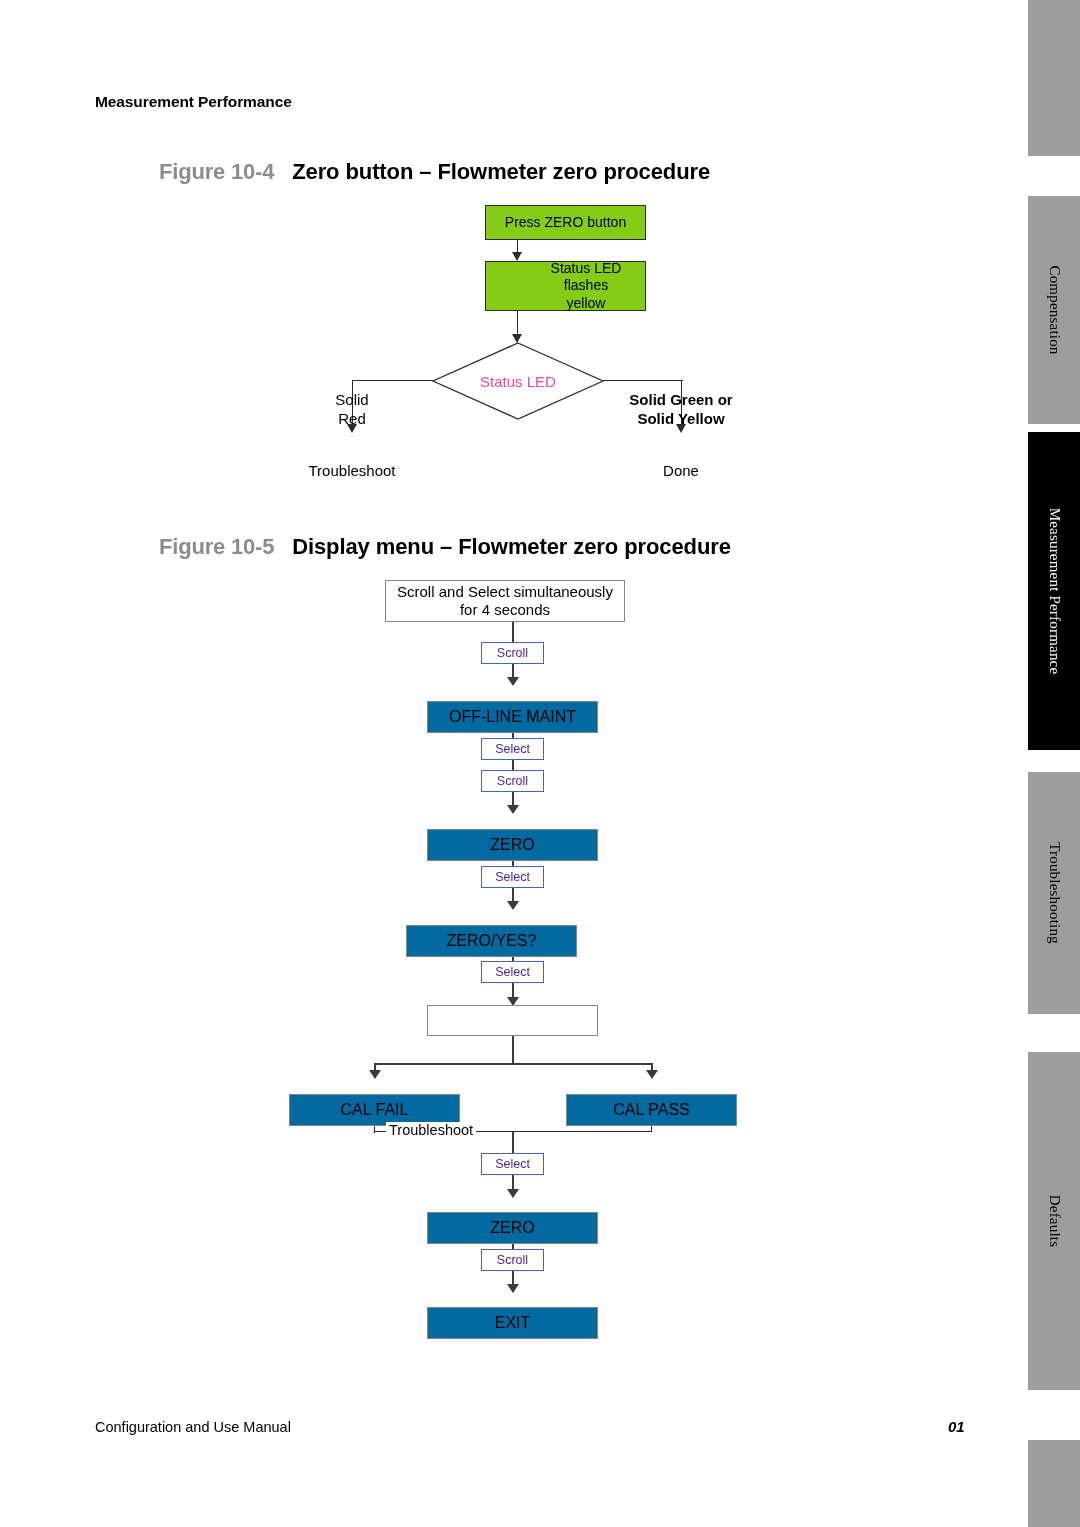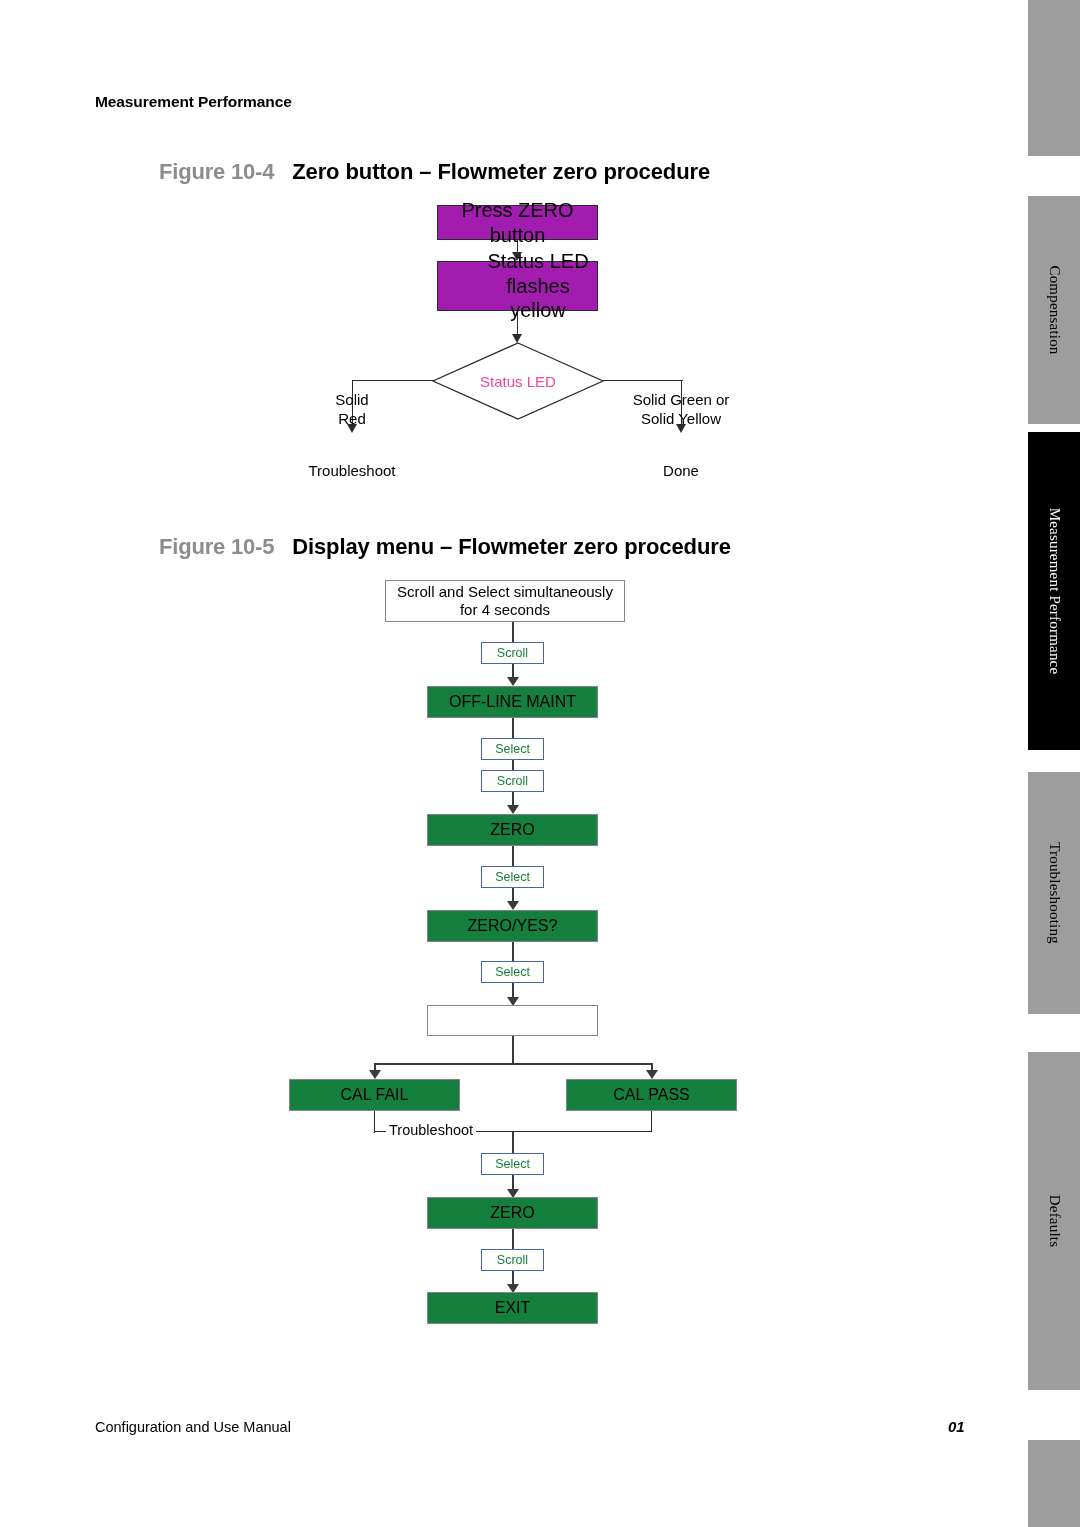--- a/index.html
+++ b/index.html
@@ -108,46 +108,48 @@
     display: flex;
     align-items: center;
     justify-content: center;
     text-align: center;
     line-height: 1.22;
     z-index: 3;
   }
   
   .node.plain {
     border: 1.3px solid #2b2b2b;
-    background: #a21caf;
-    font-size: 20px;
+    background: #84cc16;
+    font-size: 14px;
+    margin-left: 48px;
   }
   
   .node.menu {
     border: 1.3px solid #868686;
-    background: #15803d;
+    background: #0369a1;
     font-size: 16px;
+    margin-top: 15px;
   }
   
   .node.white {
     border: 1.3px solid #868686;
     background: #ffffff;
     font-size: 15px;
   }
   
   .badge {
     position: absolute;
     box-sizing: border-box;
     display: flex;
     align-items: center;
     justify-content: center;
     border: 1.4px solid #4565b8;
     background: #ffffff;
     font-size: 12.5px;
-    color: #15803d;
+    color: #4c1d95;
     z-index: 4;
   }
 
   
   .vline, .hline {
     position: absolute;
     background: #3a3a3a;
     z-index: 1;
   }
   .vline { width: 1.6px; }
@@ -261,21 +263,21 @@
   <div class="hline thin" style="left:352px; top:380px; width:81px;"></div>
   <div class="vline thin" style="left:352px; top:380px; height:48px;"></div>
   <div class="arrow-down" style="left:347px; top:424px;"></div>
   <div class="flow-text" style="left:302px; top:391px; width:100px;">Solid
 Red</div>
   <div class="flow-text" style="left:292px; top:462px; width:120px;">Troubleshoot</div>
 
   <div class="hline thin" style="left:603px; top:380px; width:80px;"></div>
   <div class="vline thin" style="left:681px; top:380px; height:48px;"></div>
   <div class="arrow-down" style="left:676px; top:424px;"></div>
-  <div class="flow-text" style="left:611px; top:391px; width:140px;">Solid Green or
+  <div class="flow-text" style="left:611px; top:391px; width:140px;font-weight:bold;">Solid Green or
 Solid Yellow</div>
   <div class="flow-text" style="left:631px; top:462px; width:100px;">Done</div>
 
   <div class="fig-caption" style="left:159px; top:534px;">
     <span class="fig-num">Figure 10-5</span><span class="fig-title">Display menu – Flowmeter zero procedure</span>
   </div>
 
   <div class="node white" style="left:385px; top:580px; width:240px; height:42px; white-space:pre-line;">Scroll  and Select  simultaneously
 for 4 seconds</div>
 
@@ -289,21 +291,21 @@
   <div class="arrow-down heavy" style="left:507px; top:805px;"></div>
   <div class="badge" style="left:481px; top:738px; width:63px; height:22px;">Select</div>
   <div class="badge" style="left:481px; top:770px; width:63px; height:22px;">Scroll</div>
 
   <div class="node menu" style="left:427px; top:814px; width:171px; height:32px;">ZERO</div>
 
   <div class="vline" style="left:512px; top:846px; height:62px;"></div>
   <div class="arrow-down heavy" style="left:507px; top:901px;"></div>
   <div class="badge" style="left:481px; top:866px; width:63px; height:22px;">Select</div>
 
-  <div class="node menu" style="left:427px; top:910px; width:171px; height:32px;">ZERO/YES?</div>
+  <div class="node menu" style="left:406px; top:910px; width:171px; height:32px;">ZERO/YES?</div>
 
   <div class="vline" style="left:512px; top:942px; height:62px;"></div>
   <div class="arrow-down heavy" style="left:507px; top:997px;"></div>
   <div class="badge" style="left:481px; top:961px; width:63px; height:22px;">Select</div>
 
   <div class="node white" style="left:427px; top:1005px; width:171px; height:31px;"></div>
 
   <div class="vline" style="left:512px; top:1036px; height:28px;"></div>
   <div class="hline" style="left:374px; top:1063px; width:278px;"></div>
   <div class="vline" style="left:374px; top:1063px; height:14px;"></div>

